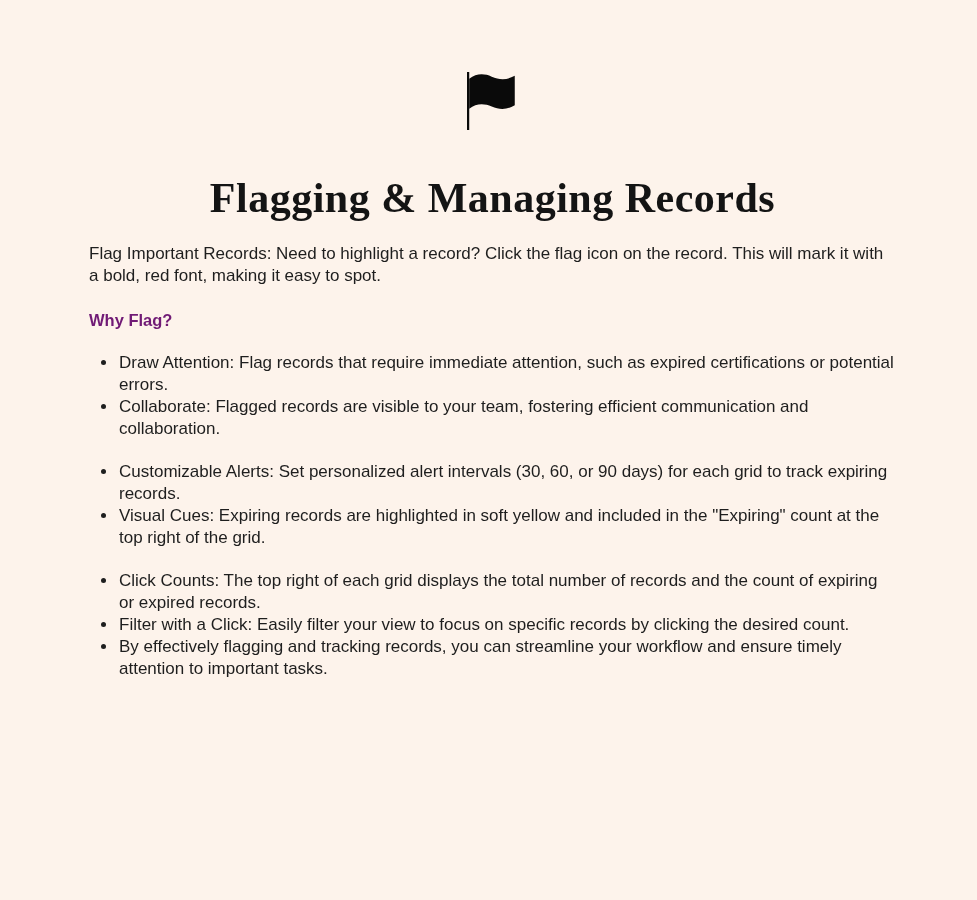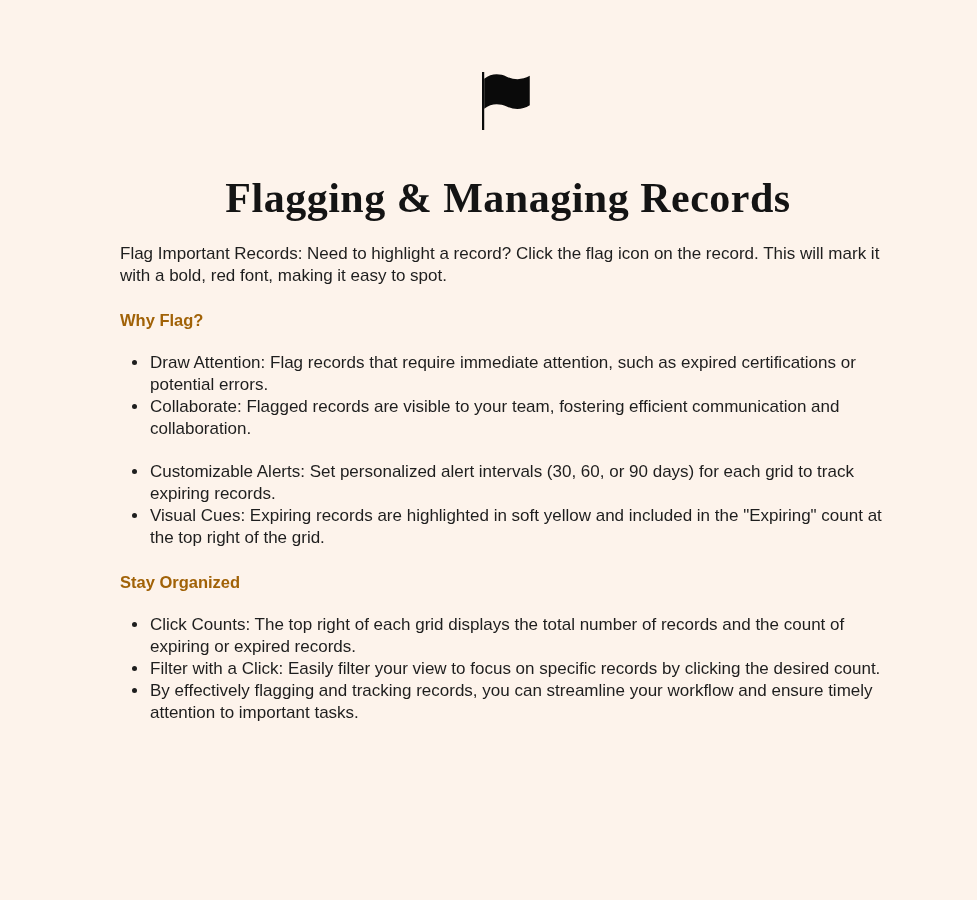--- a/index.html
+++ b/index.html
@@ -6,21 +6,21 @@
   html, body { width: 977px; height: 900px; }
   body {
     background: #fdf3eb;
     color: #1a1a1a;
     font-family: "Liberation Sans", sans-serif;
     overflow: hidden;
   }
   .page {
     width: 977px;
     height: 900px;
-    padding: 72px 81px 0 120px;
+    padding: 72px 81px 0 89px;
   }
   .flag-wrap {
     text-align: center;
     height: 58px;
   }
   .flag-wrap svg { height: 58px; width: auto; display: inline-block; }
   h1.title {
     margin-top: 40px;
     text-align: center;
     font-family: "Liberation Serif", "DejaVu Serif", serif;
@@ -34,21 +34,21 @@
     font-size: 17px;
     line-height: 22px;
     color: #1e1e1e;
   }
   p.intro { margin-top: 17px; }
   h3.section-heading {
     margin-top: 22px;
     font-size: 16.5px;
     line-height: 22px;
     font-weight: 700;
-    color: #a16207;
+    color: #701a75;
   }
   ul.section-list {
     margin-top: 21px;
     padding-left: 29px;
     list-style: disc;
   }
   ul.section-list li {
     line-height: 22px;
     padding-left: 1px;
   }
@@ -86,21 +86,20 @@
   <ul class="section-list body-text">
     <li>Draw Attention: Flag records that require immediate attention, such as expired certifications or potential errors.</li>
     <li>Collaborate: Flagged records are visible to your team, fostering efficient communication and collaboration.</li>
   </ul>
 
   <ul class="section-list body-text">
     <li>Customizable Alerts: Set personalized alert intervals (30, 60, or 90 days) for each grid to track expiring records.</li>
     <li>Visual Cues: Expiring records are highlighted in soft yellow and included in the "Expiring" count at the top right of the grid.</li>
   </ul>
 
-  <h3 class="section-heading">Stay Organized</h3>
   <ul class="section-list body-text">
     <li>Click Counts: The top right of each grid displays the total number of records and the count of expiring or expired records.</li>
     <li>Filter with a Click: Easily filter your view to focus on specific records by clicking the desired count.</li>
     <li>By effectively flagging and tracking records, you can streamline your workflow and ensure timely attention to important tasks.</li>
   </ul>
 
 
 </div>
 
 </body></html>

